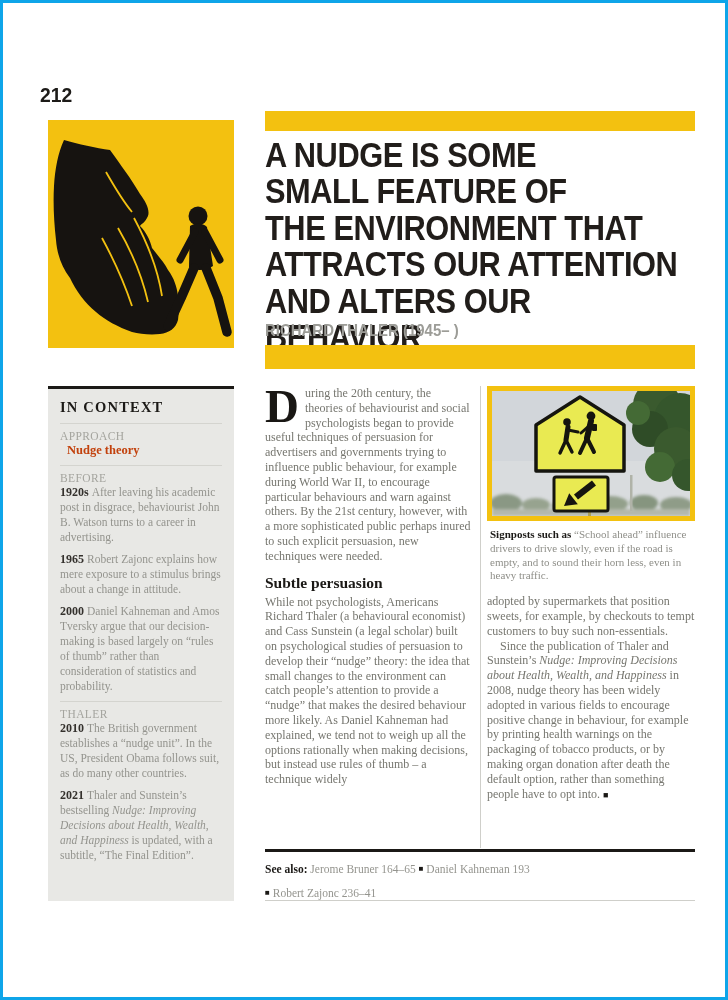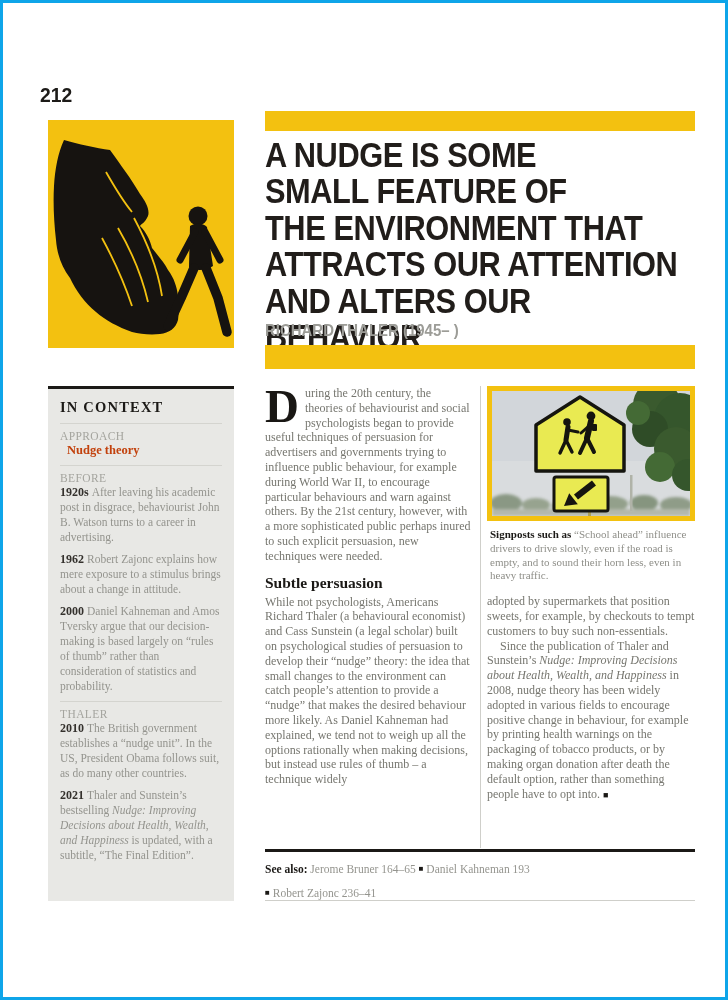--- a/index.html
+++ b/index.html
@@ -128,21 +128,21 @@
 
   <aside class="context">
     <h2>IN CONTEXT</h2>
     <div class="ctx-sec">
       <div class="ctx-label">APPROACH</div>
       <div class="ctx-strong">Nudge theory</div>
     </div>
     <div class="ctx-sec">
       <div class="ctx-label">BEFORE</div>
       <p class="ctx-p"><span class="yr">1920s </span><span>After leaving his academic post in disgrace, behaviourist John B. Watson turns to a career in advertising.</span></p>
-      <p class="ctx-p"><span class="yr">1962 </span><span>Robert Zajonc explains how mere exposure to a stimulus brings about a change in attitude.</span></p>
+      <p class="ctx-p"><span class="yr">1965 </span><span>Robert Zajonc explains how mere exposure to a stimulus brings about a change in attitude.</span></p>
       <p class="ctx-p"><span class="yr">2000 </span><span>Daniel Kahneman and Amos Tversky argue that our decision-making is based largely on “rules of thumb” rather than consideration of statistics and probability.</span></p>
     </div>
     <div class="ctx-sec">
       <div class="ctx-label">THALER</div>
       <p class="ctx-p"><span class="yr">2010 </span><span>The British government establishes a “nudge unit”. In the US, President Obama follows suit, as do many other countries.</span></p>
       <p class="ctx-p"><span class="yr">2021 </span><span>Thaler and Sunstein’s bestselling </span><span class="i">Nudge: Improving Decisions about Health, Wealth, and Happiness</span><span> is updated, with a subtitle, “The Final Edition”.</span></p>
     </div>
   </aside>
 
   <div class="col col1">

